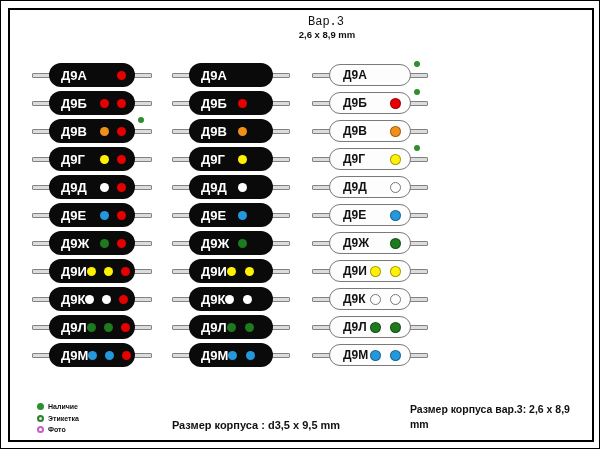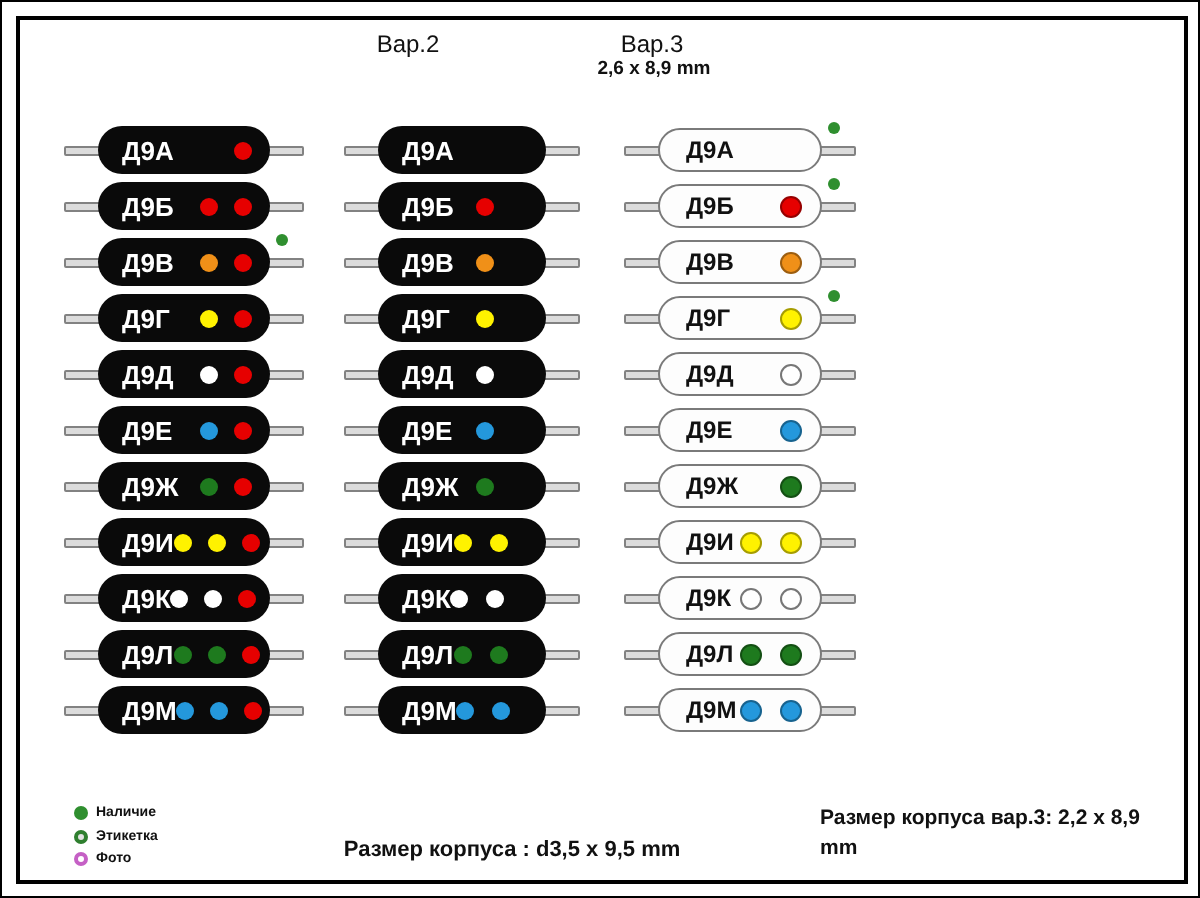--- a/index.html
+++ b/index.html
@@ -51,22 +51,21 @@
   .footer-right{position:absolute;left:409px;top:401px;width:180px;
     font-size:10.5px;font-weight:bold;line-height:14.5px;}
 </style>
 </head>
 <body>
 
 <div class="page">
   <div class="frame"></div>
 
 
-  <div class="col-header" style="left:158px;top:14px;">Вар.2</div>
-  <div class="col-header" style="left:280px;top:14px;">Вар.3</div>
+  <div class="col-header" style="left:280px;top:14px;font-family:Liberation Mono, monospace;">Вар.3</div>
   <div class="col-subtitle" style="left:266px;top:28px;">2,6 x 8,9 mm</div>
 
   <div id="diagram">
       <div class="lead" style="left: 31px; top: 71.5px; width: 19px;"></div>
       <div class="lead" style="left: 132px; top: 71.5px; width: 19px;"></div>
       <div class="diode-body body-black" style="left: 48px; top: 62px; width: 86px; height: 24px; z-index: 2;">
         <span class="diode-label">Д9А</span>
         <span class="dots" style="padding-right: 9px; gap: 8px;">
           <span class="dot dot-b" style="background: rgb(230, 0, 0);"></span>
         </span>
@@ -359,15 +358,15 @@
     <span class="legend-dot" id="lg1" style="border: 2px solid rgb(47, 127, 47); background: rgb(226, 226, 226);"></span>
     <span class="legend-label">Этикетка</span>
   </div>
   <div class="legend-item" style="left:36px;top:424px;">
     <span class="legend-dot" id="lg2" style="border: 2px solid rgb(197, 96, 197); background: rgb(255, 255, 255);"></span>
     <span class="legend-label">Фото</span>
   </div>
 
   <div class="footer-center">Размер корпуса : d3,5 x 9,5 mm</div>
   <div class="footer-right">
-    <div>Размер корпуса вар.3: 2,2 x 8,9 mm</div>
+    <div>Размер корпуса вар.3: 2,6 x 8,9 mm</div>
   </div>
 </div>
 
 </body></html>

